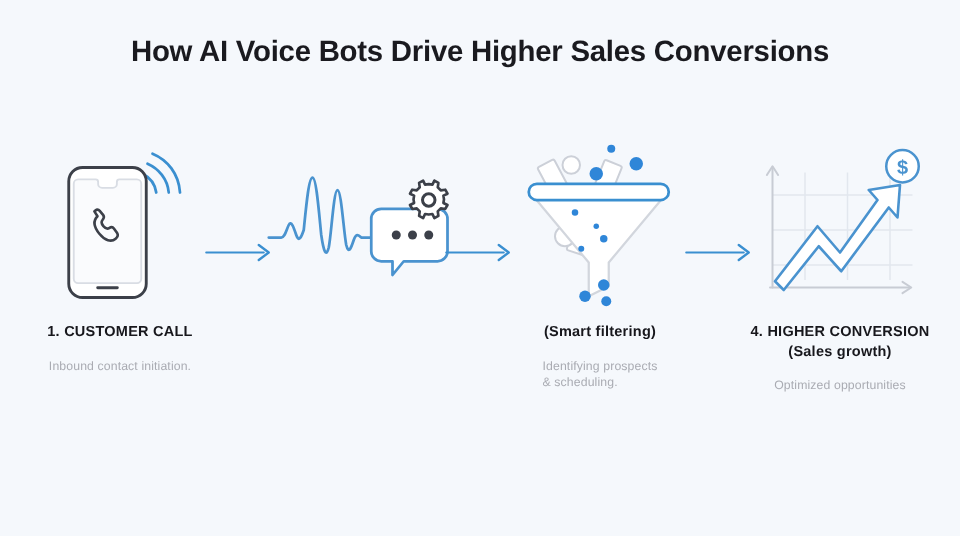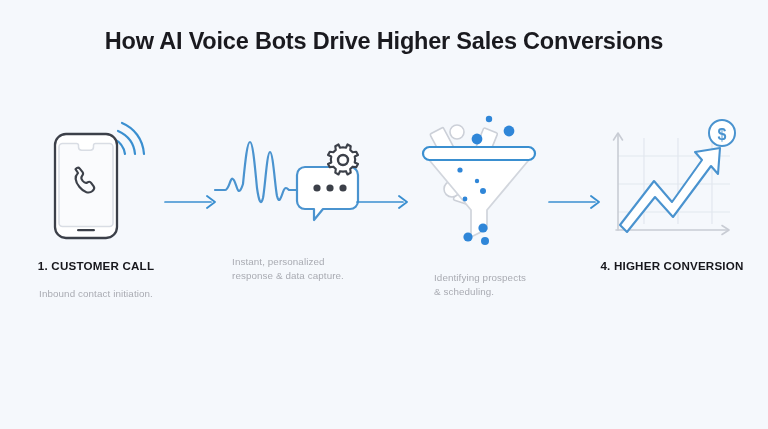--- a/index.html
+++ b/index.html
@@ -159,24 +159,20 @@
           <g transform="translate(130,48)">
             <path d="M0 -15.5 l3.6 0.55 1.9 -4.0 3.9 2.2 -0.6 4.4 2.9 2.9 4.4 -0.6 2.2 3.9 -4.0 1.9
                      0.55 3.6 -0.55 3.6 4.0 1.9 -2.2 3.9 -4.4 -0.6 -2.9 2.9 0.6 4.4 -3.9 2.2 -1.9 -4.0
                      -3.6 0.55 -3.6 -0.55 -1.9 4.0 -3.9 -2.2 0.6 -4.4 -2.9 -2.9 -4.4 0.6 -2.2 -3.9
                      4.0 -1.9 -0.55 -3.6 0.55 -3.6 -4.0 -1.9 2.2 -3.9 4.4 0.6 2.9 -2.9 -0.6 -4.4
                      3.9 -2.2 1.9 4.0 z" transform="translate(0,0) scale(0.82)" fill="#ffffff" stroke="#3c4049" stroke-width="2.6" stroke-linejoin="round"></path>
             <circle cx="0" cy="0" r="5" fill="#ffffff" stroke="#3c4049" stroke-width="2.4"></circle>
           </g>
         </svg>
       </div>
-      <div class="step-desc">
-        <div>Instant, personalized</div>
-        <div>response &amp; data capture.</div>
-      </div>
     </div>
 
     <div class="connector">
       <svg width="58" height="16" viewBox="0 0 58 16">
         <path d="M2 8 H48" fill="none" stroke="#3a8fd0" stroke-width="1.7" stroke-linecap="round"></path>
         <path d="M44 2 L52 8 L44 14" fill="none" stroke="#3a8fd0" stroke-width="1.9" stroke-linecap="round" stroke-linejoin="round"></path>
       </svg>
     </div>
 
     <div class="step">
@@ -204,20 +200,21 @@
           <circle cx="68" cy="84" r="3.0" fill="#2f86d8"></circle>
           <circle cx="50" cy="92" r="2.4" fill="#2f86d8"></circle>
           <circle cx="62" cy="74" r="2.2" fill="#2f86d8"></circle>
 
           <circle cx="68" cy="121" r="4.6" fill="#2f86d8"></circle>
           <circle cx="53" cy="130" r="4.6" fill="#2f86d8"></circle>
           <circle cx="70" cy="134" r="4.0" fill="#2f86d8"></circle>
         </svg>
       </div>
       <div class="step-label">
+        <div>(Smart filtering)</div>
       </div>
       <div class="step-desc">
         <div>Identifying prospects</div>
         <div>&amp; scheduling.</div>
       </div>
     </div>
 
     <div class="connector">
       <svg width="58" height="16" viewBox="0 0 58 16">
         <path d="M2 8 H48" fill="none" stroke="#3a8fd0" stroke-width="1.7" stroke-linecap="round"></path>
@@ -246,19 +243,21 @@
           </g>
 
           <path d="M18 113 L52 69 L70 90 L100 48 L93 40 L118 36 L116 62 L109 54 L71 105 L53 85 L25 120 Z" fill="#ffffff" stroke="#4a93cf" stroke-width="2.1" stroke-linejoin="round"></path>
 
           <circle cx="120" cy="21" r="13" fill="#ffffff" stroke="#4a93cf" stroke-width="2"></circle>
           <text x="120" y="27.5" text-anchor="middle" font-family="Liberation Sans, sans-serif" font-size="16" font-weight="bold" fill="#4a93cf">$</text>
         </svg>
       </div>
       <div class="step-label">
         <div>4. HIGHER CONVERSION</div>
+        <div>(Sales growth)</div>
       </div>
       <div class="step-desc">
+        <div>Optimized opportunities</div>
       </div>
     </div>
 
   </div>
 </div>
 
 </body></html>

